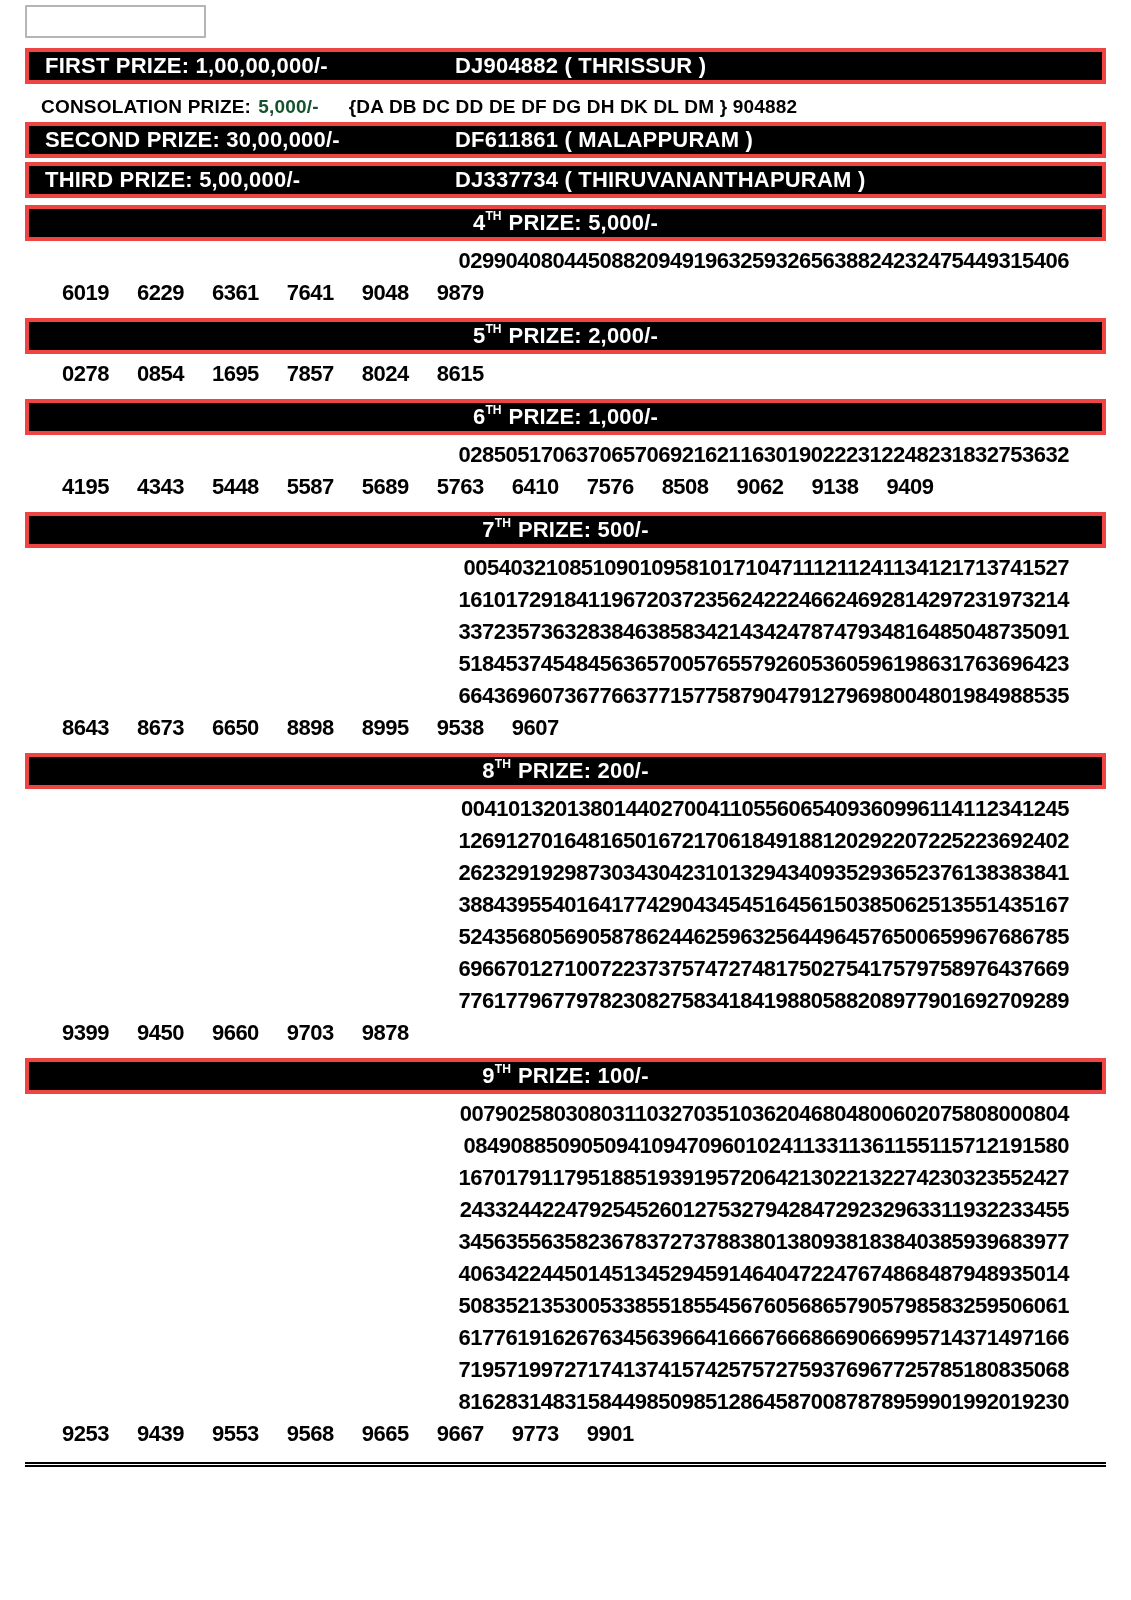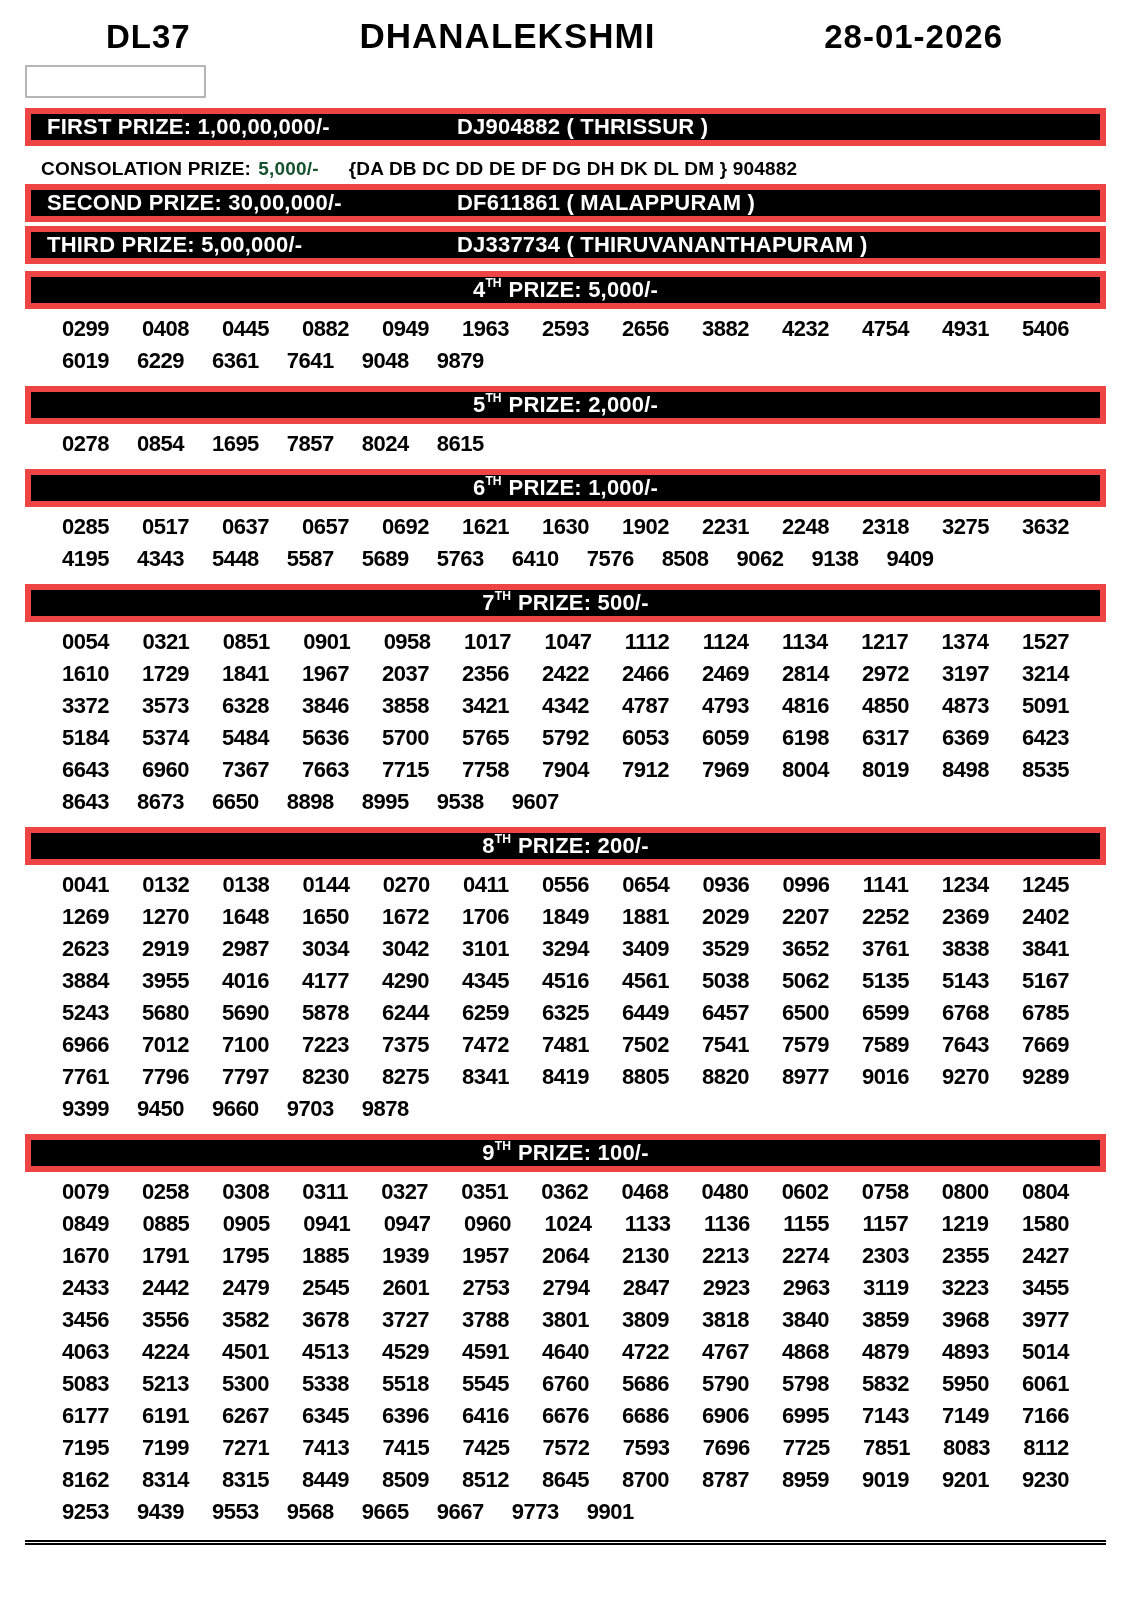--- a/index.html
+++ b/index.html
@@ -19,21 +19,21 @@
 
   
   .entry-box {
     margin:5px 25px 6px 25px; height:33px;
     background:#fff; border:2px solid #b5b5b5; border-radius:1px;
   }
 
   
   .bar {
     margin:4px 25px; background:#000; color:#fff;
-    border:6px solid #ef4444;
+    border:4px solid #ef4444;
     min-height:36px; display:flex; align-items:center;
     font-weight:bold; font-size:22px; letter-spacing:0.2px;
   }
   .bar.left-align { padding-left:16px; }
   .bar .bar-label { width:410px; flex-shrink:0; }
   .bar.centered { justify-content:center; }
 
   .ordinal-sup { font-size:0.55em; position:relative; top:-0.55em; letter-spacing:0; }
   .bar-rest { margin-left:7px; }
 
@@ -42,21 +42,21 @@
     margin:2px 25px; padding-left:16px; height:30px;
     display:flex; align-items:flex-end;
     font-weight:bold; font-size:19px; letter-spacing:0.2px;
   }
   .consolation .amount { color:#14532d; margin-left:7px; }
   .consolation .series { margin-left:30px; }
 
   
   .numbers { padding:1px 0 2px 0; }
   .num-row {
-    display:flex; justify-content:space-between;
+    display:flex; justify-content:flex-end;
     padding:0 62px; line-height:32px;
     font-weight:bold; font-size:22px;
   }
   .num-row.partial { justify-content:flex-start; gap:28px; }
   .num { letter-spacing:-0.5px; white-space:nowrap; }
 
   .section { margin-top:2px; }
   .section .bar { margin-top:7px; margin-bottom:3px; }
 
   
@@ -64,25 +64,20 @@
     margin:10px 25px 0 25px; height:5px;
     border-top:2px solid #000; border-bottom:2px solid #000;
   }
 </style>
 </head>
 <body>
 
 <div class="page">
 
   
-  <div class="header">
-    <span class="draw-code">DL37</span>
-    <span class="title">DHANALEKSHMI</span>
-    <span class="date">28-01-2026</span>
-  </div>
 
   
   <input class="entry-box" type="text" placeholder="" style="">
 
   
   <div class="bar left-align">
     <span class="bar-label">FIRST PRIZE: 1,00,00,000/-</span>
     <span class="bar-winner">DJ904882 ( THRISSUR )</span>
   </div>
 
@@ -550,21 +545,21 @@
           <span class="num">7271</span>
           <span class="num">7413</span>
           <span class="num">7415</span>
           <span class="num">7425</span>
           <span class="num">7572</span>
           <span class="num">7593</span>
           <span class="num">7696</span>
           <span class="num">7725</span>
           <span class="num">7851</span>
           <span class="num">8083</span>
-          <span class="num">8112</span>
+          <span class="num">5068</span>
         </div>
         <div class="num-row">
           <span class="num">8162</span>
           <span class="num">8314</span>
           <span class="num">8315</span>
           <span class="num">8449</span>
           <span class="num">8509</span>
           <span class="num">8512</span>
           <span class="num">8645</span>
           <span class="num">8700</span>

